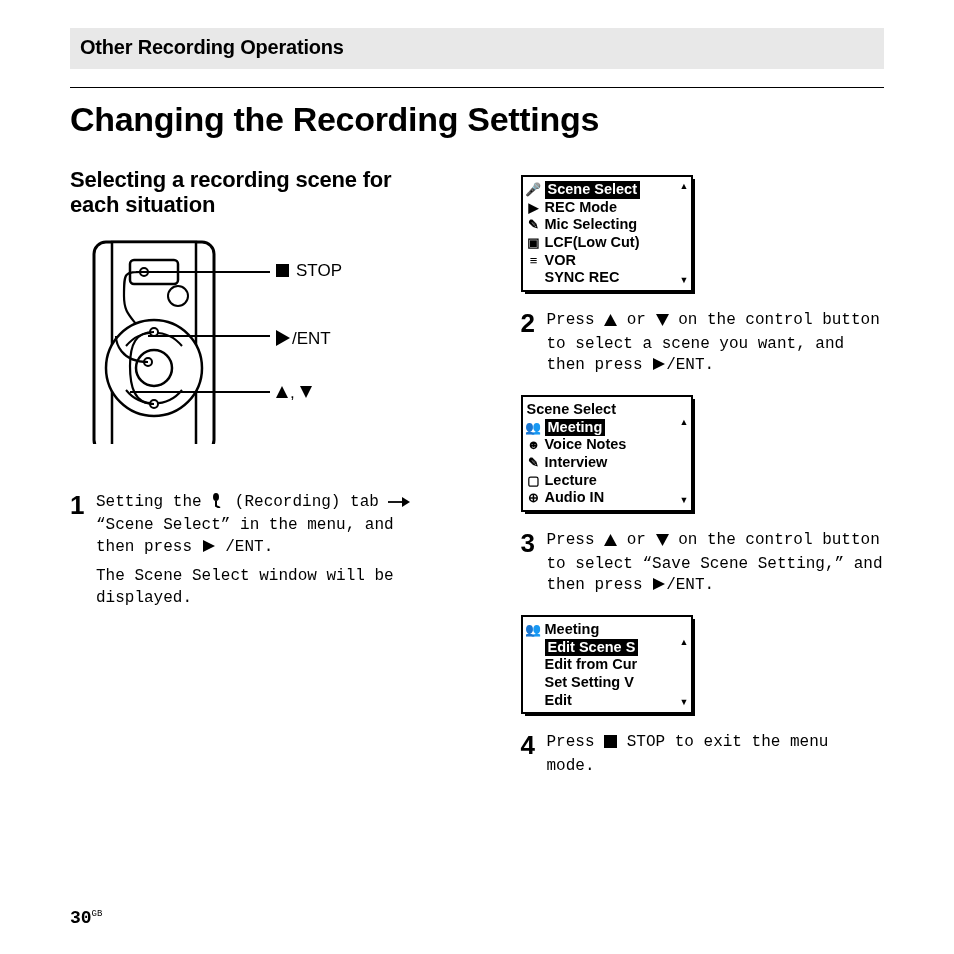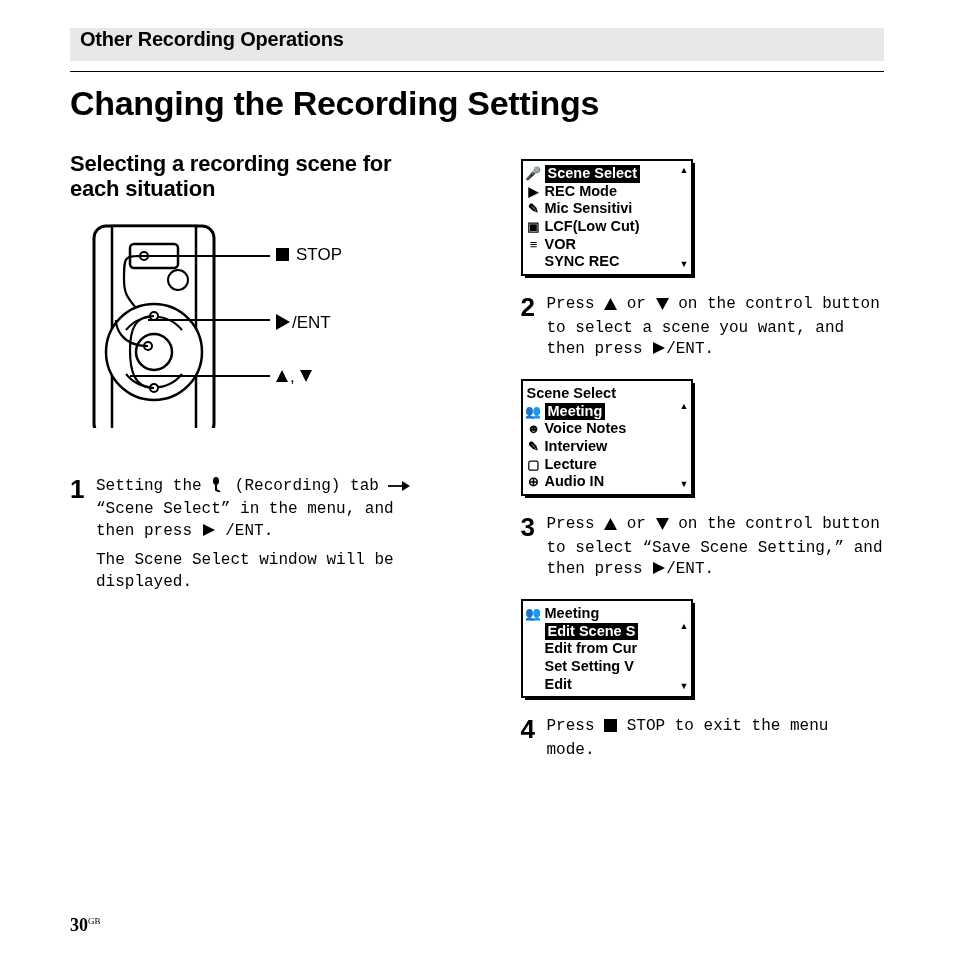--- a/index.html
+++ b/index.html
@@ -1,18 +1,18 @@
 <!DOCTYPE html>
 <html><head>
 <meta charset="utf-8">
 <style>
   * { box-sizing: border-box; margin: 0; padding: 0; }
   html, body { width: 954px; height: 954px; font-family: "Times New Roman", serif; background: #fff; color: #000; }
   .page { padding: 28px 70px 0 70px; position: relative; height: 100%; }
-  .header-band { background: #e8e8e8; padding: 0 10px 10px 10px; margin-bottom: 10px; }
+  .header-band { background: #e8e8e8; padding: 8px 10px 10px 10px; margin-bottom: 18px; }
   .section-label { font-family: Arial, Helvetica, sans-serif; font-weight: 900; font-size: 20px; letter-spacing: -0.2px; }
   .rule { border-bottom: 1.5px solid #000; margin: 6px 0 12px 0; }
   h1.page-title { font-family: Arial, Helvetica, sans-serif; font-weight: 900; font-size: 34px; margin-bottom: 28px; letter-spacing: -0.3px; }
   .cols { display: flex; gap: 87px; }
   .col { flex: 1 1 0; }
   h2.subhead { font-family: Arial, Helvetica, sans-serif; font-weight: 900; font-size: 22px; line-height: 1.15; margin-bottom: 18px; letter-spacing: -0.2px; }
   .device-diagram { margin: 6px 0 26px 4px; }
   .device-diagram svg { display: block; }
   .callout-label { font-family: Arial, Helvetica, sans-serif; font-size: 17px; }
   .body-text { font-size: 19px; line-height: 1.35; margin-bottom: 16px; }
@@ -20,21 +20,21 @@
   .step-num { font-family: Arial, Helvetica, sans-serif; font-weight: 900; font-size: 26px; line-height: 1; min-width: 20px; }
   .step-body { font-size: 16px; line-height: 1.35; flex: 1; font-family: Liberation Mono, monospace; }
   .step-body p { margin-bottom: 6px; }
   .icon-inline { display: inline-block; vertical-align: -2px; }
   .lcd { border: 2px solid #000; width: 172px; margin: 8px 0 18px 0; padding: 4px 2px 3px 2px; font-family: Arial, Helvetica, sans-serif; font-weight: 900; font-size: 14.5px; line-height: 1.22; position: relative; box-shadow: 3px 3px 0 -1px #000; }
   .lcd .row { display: flex; align-items: center; gap: 4px; padding: 0 2px; }
   .lcd .sel { background: #000; color: #fff; padding: 0 3px; display: inline-block; }
   .lcd .title { font-weight: 900; }
   .lcd .ic { width: 14px; display:inline-flex; justify-content:center; font-size:13px; }
   .lcd .scroll-tri { position: absolute; right: 2px; font-size: 9px; }
-  .footer { position: absolute; bottom: 18px; left: 70px; font-family: Liberation Serif, serif; font-weight: 900; font-size: 18px; }
+  .footer { position: absolute; bottom: 26px; left: 70px; font-family: Liberation Mono, monospace; font-weight: 900; font-size: 18px; }
   .footer sup { font-size: 9px; vertical-align: super; font-weight: 400; }
 </style>
 </head>
 <body>
 
 <div class="page">
 
   <div class="header-band">
     <div class="section-label">Other Recording Operations</div>
   </div>
@@ -125,21 +125,21 @@
         <div class="row">
             <span class="ic">🎤</span>
             <span class="sel">Scene Select</span>
           </div>
         <div class="row">
             <span class="ic">▶</span>
             <span>REC Mode</span>
           </div>
         <div class="row">
             <span class="ic">✎</span>
-            <span>Mic Sensitivi</span>
+            <span>Mic Selecting</span>
           </div>
         <div class="row">
             <span class="ic">▣</span>
             <span>LCF(Low Cut)</span>
           </div>
         <div class="row">
             <span class="ic">≡</span>
             <span>VOR</span>
           </div>
         <div class="row">

